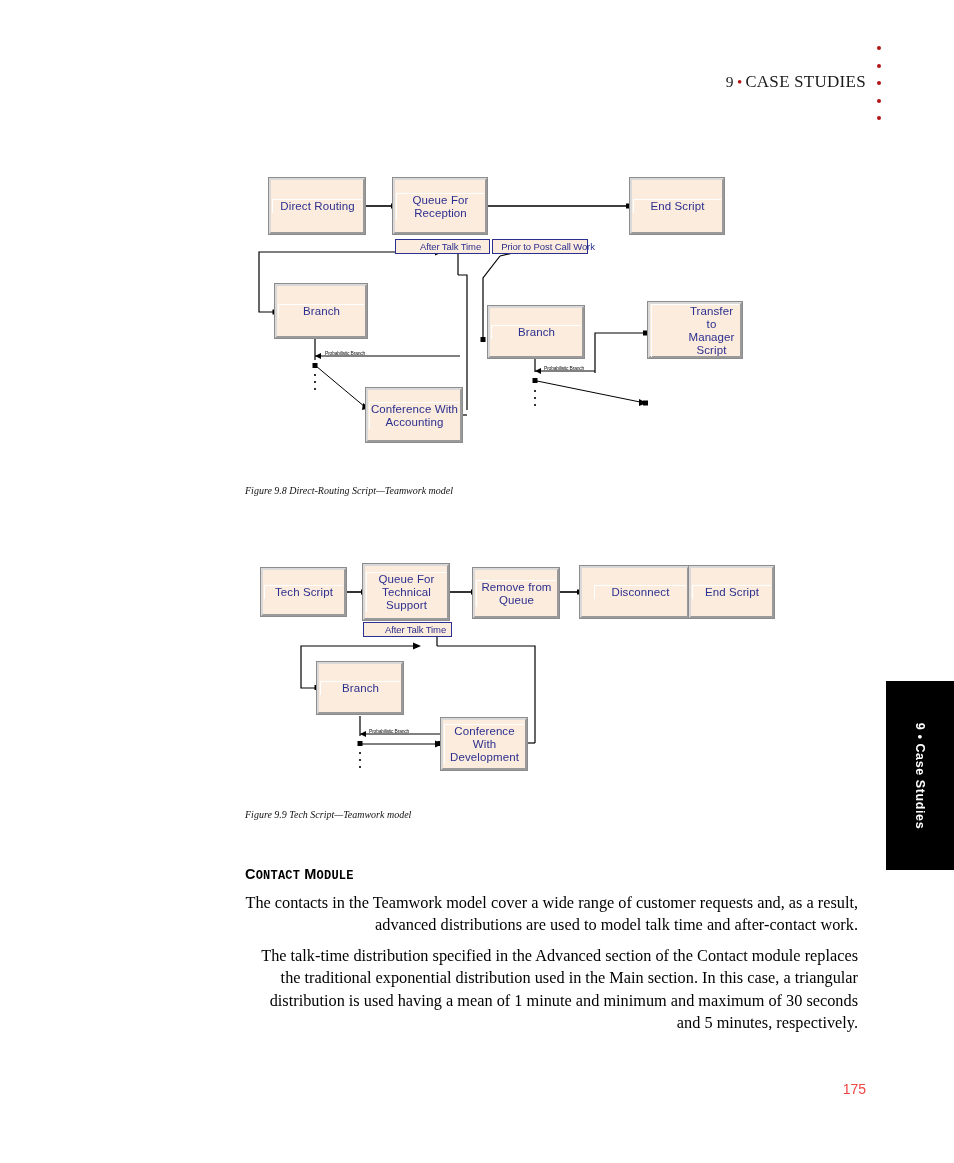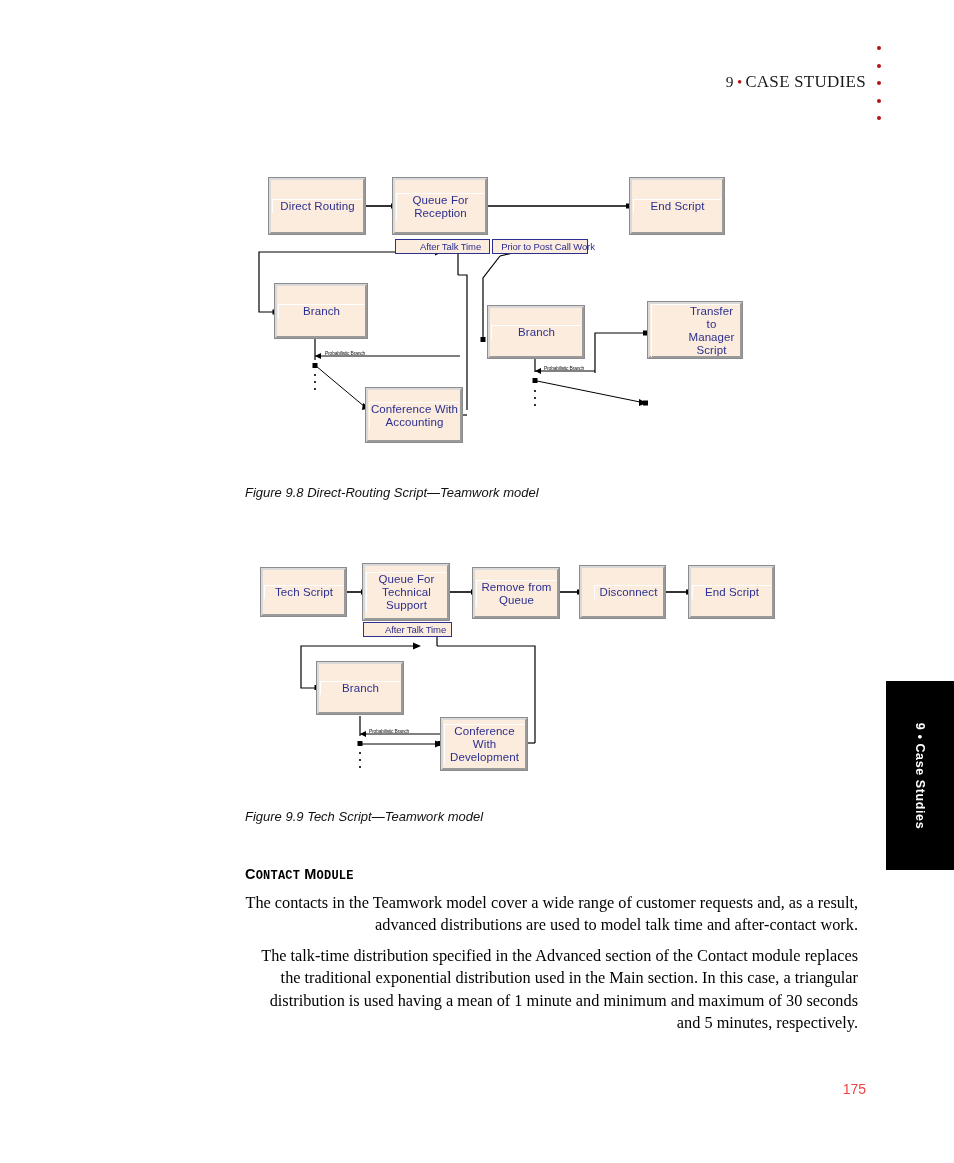--- a/index.html
+++ b/index.html
@@ -126,23 +126,23 @@
     line-height: 6px;
     color: #111111;
     white-space: nowrap;
     transform: scaleY(1.05);
     letter-spacing: -0.2px;
   }
 
   
   .caption {
     position: absolute;
-    font-family: Liberation Sans, sans-serif;
+    font-family: Liberation Serif, serif;
     font-style: italic;
-    font-size: 13px;
+    font-size: 10px;
     color: #111111;
     white-space: nowrap;
   }
 
   #section-heading {
     position: absolute;
     left: 245px;
     top: 866px;
     font-family: "Liberation Sans", sans-serif;
     font-weight: bold;
@@ -339,21 +339,21 @@
     <span class="inner" style="white-space:pre-line;">Queue For
 Technical
 Support</span>
   </div>
 
   <div class="node" style="left:228px; top:10px; width:86px; height:50px;">
     <span class="inner" style="white-space:pre-line;">Remove from
 Queue</span>
   </div>
 
-  <div class="node" style="left:335px; top:8px; width:85px; height:52px;padding-left:12px;">
+  <div class="node" style="left:335px; top:8px; width:109px; height:52px;padding-left:12px;">
     <span class="inner">Disconnect</span>
   </div>
 
   <div class="node" style="left:444px; top:8px; width:85px; height:52px;">
     <span class="inner">End Script</span>
   </div>
 
   <div class="labelbox" style="left:118px; top:64px; width:89px; height:15px;">
     <span>After Talk Time</span>
   </div>

